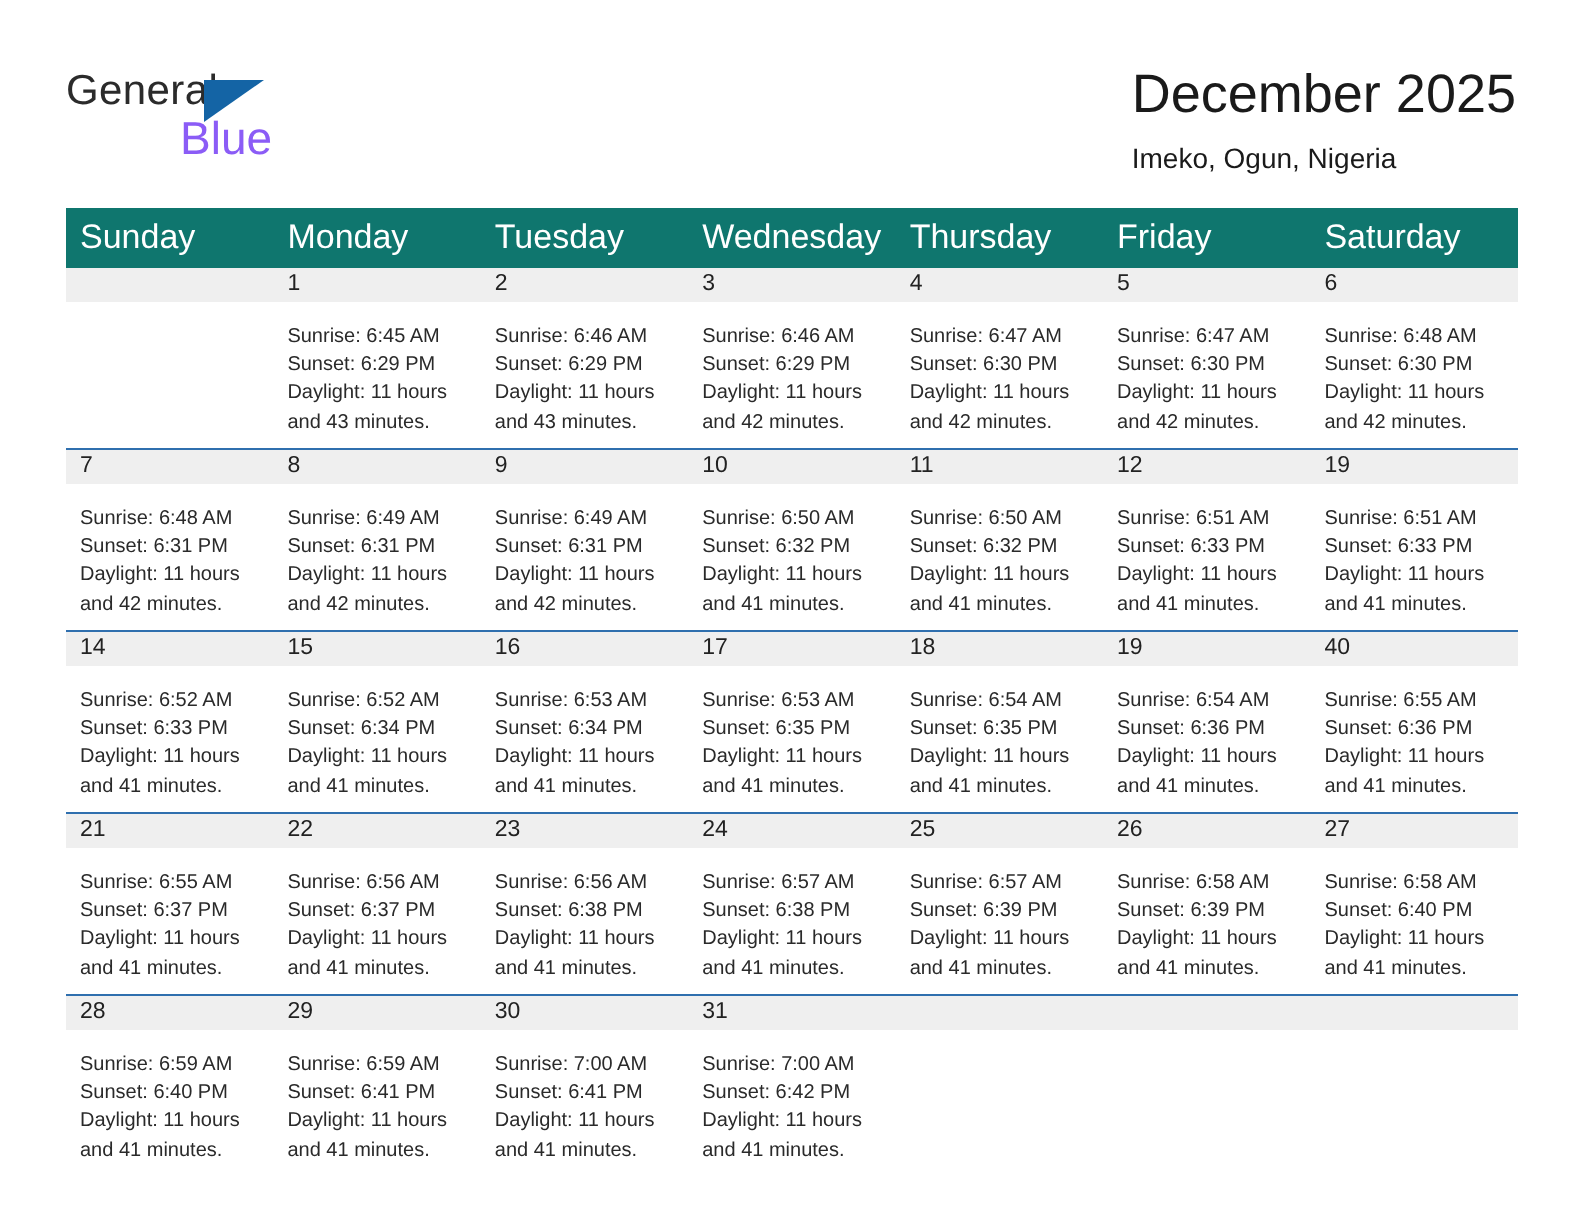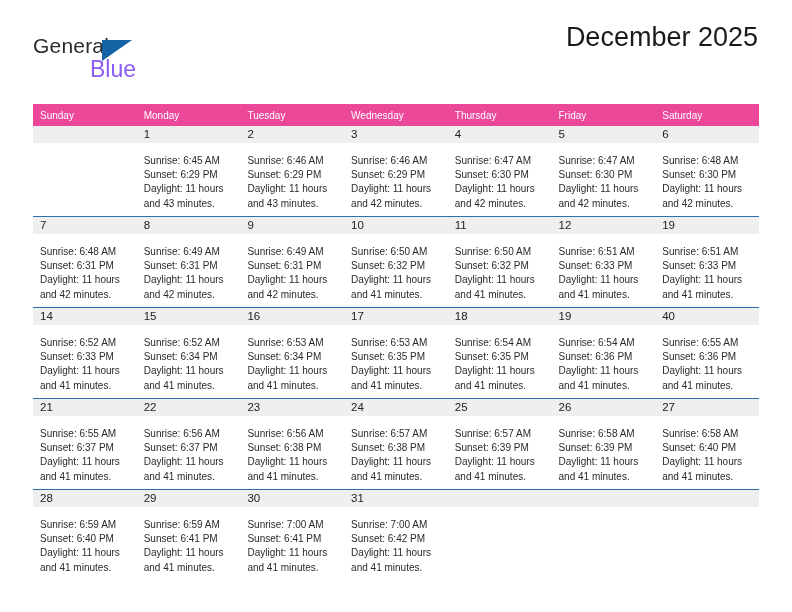--- a/index.html
+++ b/index.html
@@ -59,21 +59,21 @@
     position: absolute;
     left: 57px;
     top: 22px;
     font-size: 23px;
     color: #8b5cf6;
     font-family: "Liberation Sans", sans-serif;
   }
   .title-block {
     position: absolute;
     right: 34px;
-    top: 20px;
+    top: 30px;
     text-align: left;
   }
   .cal-title {
     font-size: 27px;
     color: #1a1a1a;
     line-height: 34px;
     white-space: nowrap;
   }
   .cal-subtitle {
     font-size: 14px;
@@ -86,24 +86,24 @@
   
   .calendar {
     position: absolute;
     left: 33px;
     top: 104px;
     width: 726px;
     border-collapse: collapse;
     table-layout: fixed;
   }
   .calendar th {
-    background: #ec4899;
+    background: #0f766e;
     color: #ffffff;
     font-weight: normal;
-    font-size: 10px;
+    font-size: 17px;
     text-align: left;
     padding: 5px 0 5px 7px;
     height: 12px;
     border: none;
   }
   .calendar col { width: 103.7px; }
 
   .daycell {
     vertical-align: top;
     padding: 0;
@@ -145,20 +145,21 @@
   <div class="header">
 
     <div class="brand">
       <span class="brand-general">General</span>
       <span class="brand-flag"></span>
       <span class="brand-blue">Blue</span>
     </div>
 
     <div class="title-block">
       <div class="cal-title">December 2025</div>
+      <div class="cal-subtitle">Imeko, Ogun, Nigeria</div>
     </div>
 
   </div>
 
   <table class="calendar">
     <colgroup>
       <col>
         <col>
         <col>
         <col>

